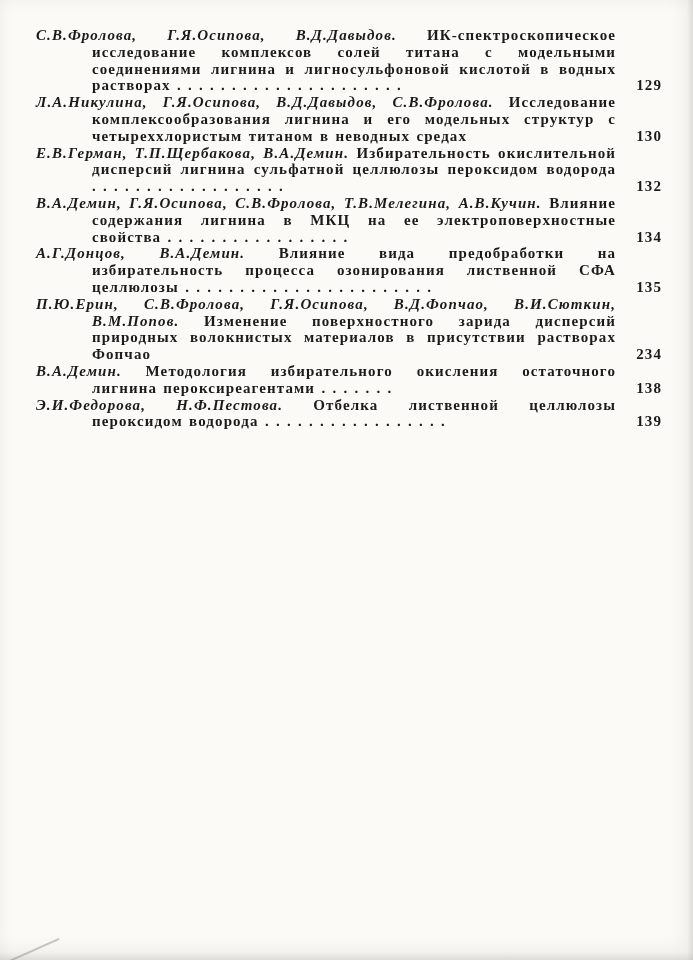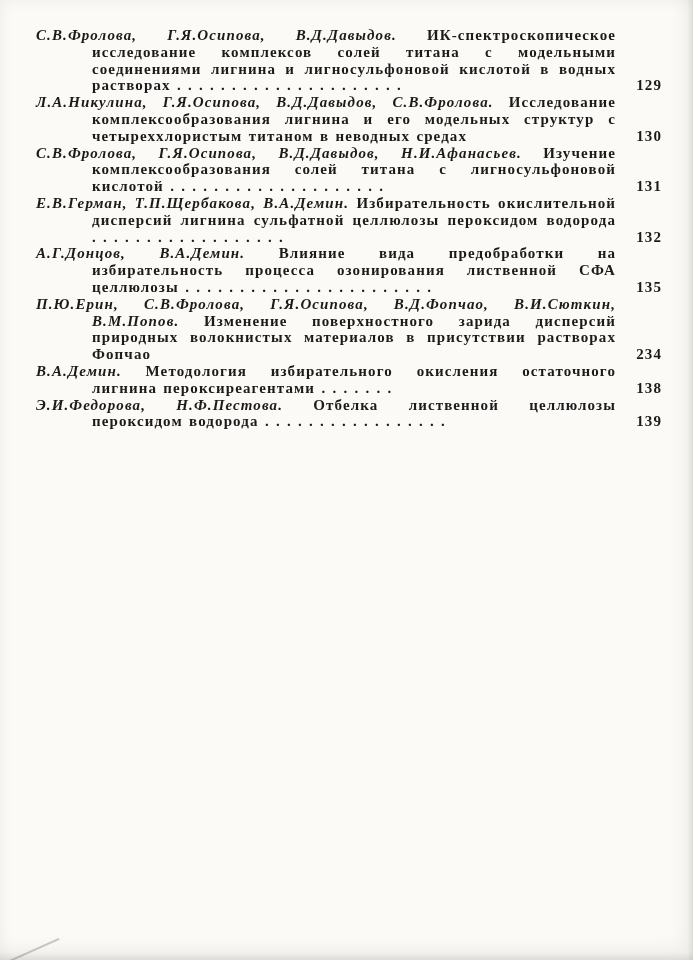--- a/index.html
+++ b/index.html
@@ -91,35 +91,35 @@
     <span class="pageno">129</span>
   </p>
 
   <p class="entry">
     <span class="authors">Л.А.Никулина, Г.Я.Осипова, В.Д.Давыдов, С.В.Фролова.</span>
     <span class="title">Исследование комплексообразования лигнина и его модельных структур с четыреххлористым титаном в неводных средах</span>
     <span class="leader"></span>
     <span class="pageno">130</span>
   </p>
 
-  <p class="entry">
-    <span class="authors">С.В.Фролова, Г.Я.Осипова, В.Д.Давыдов, Н.И.Афанасьев.</span>
-    <span class="title">Изучение комплексообразования солей титана с лигносульфоновой кислотой</span>
-    <span class="leader">. . . . . . . . . . . . . . . . . . . .</span>
-    <span class="pageno">131</span>
-  </p>
 
   <p class="entry">
     <span class="authors">Е.В.Герман, Т.П.Щербакова, В.А.Демин.</span>
     <span class="title">Избирательность окислительной дисперсий лигнина сульфатной целлюлозы пероксидом водорода</span>
     <span class="leader">. . . . . . . . . . . . . . . . . .</span>
     <span class="pageno">132</span>
   </p>
 
 
+  <p class="entry">
+    <span class="authors">В.А.Демин, Г.Я.Осипова, С.В.Фролова, Т.В.Мелегина, А.В.Кучин.</span>
+    <span class="title">Влияние содержания лигнина в МКЦ на ее электроповерхностные свойства</span>
+    <span class="leader">. . . . . . . . . . . . . . . . .</span>
+    <span class="pageno">134</span>
+  </p>
 
   <p class="entry">
     <span class="authors">А.Г.Донцов, В.А.Демин.</span>
     <span class="title">Влияние вида предобработки на избирательность процесса озонирования лиственной СФА целлюлозы</span>
     <span class="leader">. . . . . . . . . . . . . . . . . . . . . . .</span>
     <span class="pageno">135</span>
   </p>
 
 
   <p class="entry">

